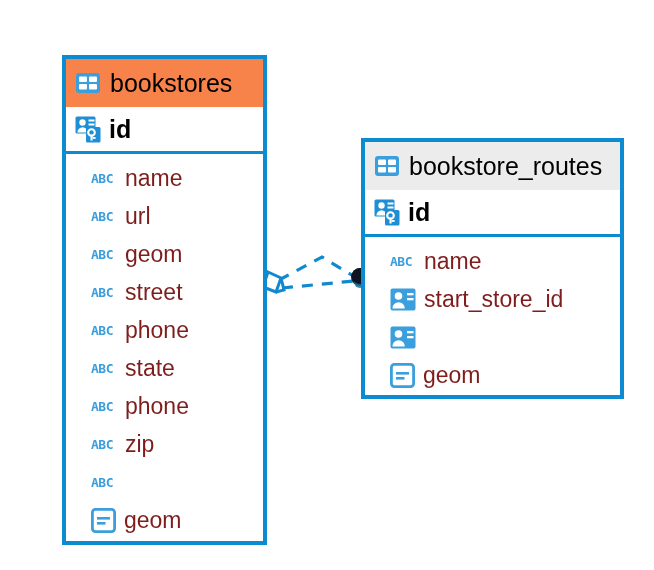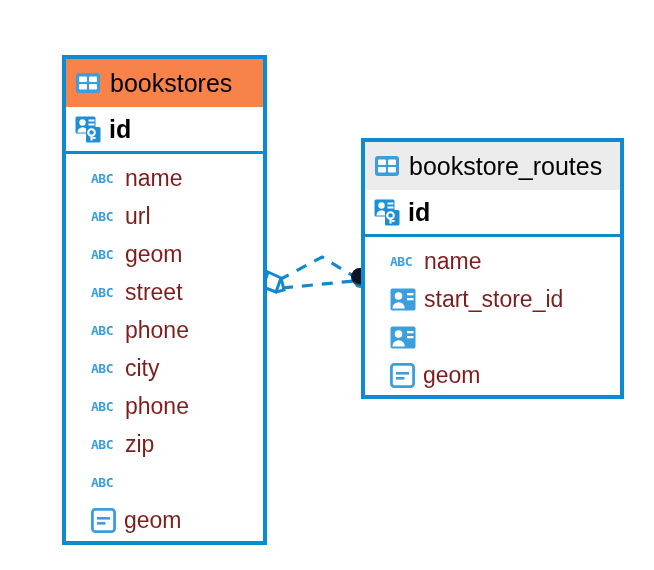--- a/index.html
+++ b/index.html
@@ -174,21 +174,21 @@
       <span class="field-label">street</span>
     </div>
 
     <div class="field-row">
       <span class="abc-text">ABC</span>
       <span class="field-label">phone</span>
     </div>
 
     <div class="field-row">
       <span class="abc-text">ABC</span>
-      <span class="field-label">city</span>
+      <span class="field-label">state</span>
     </div>
 
     <div class="field-row">
       <span class="abc-text">ABC</span>
       <span class="field-label">phone</span>
     </div>
 
     <div class="field-row">
       <span class="abc-text">ABC</span>
       <span class="field-label">zip</span>

